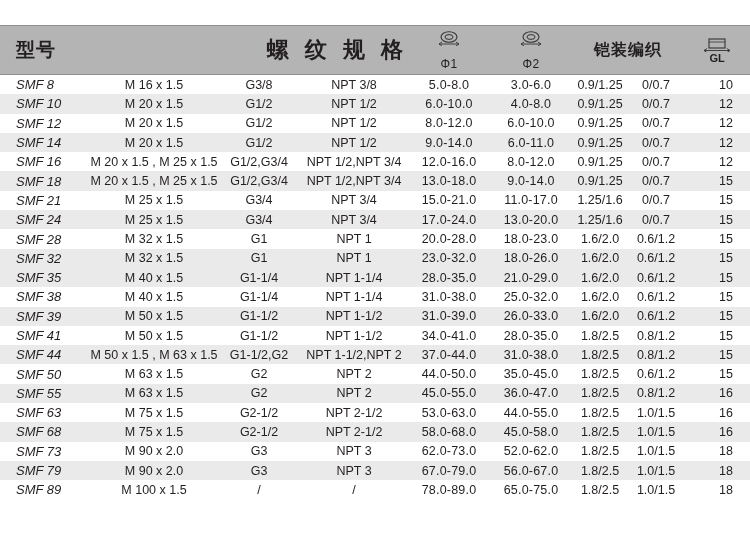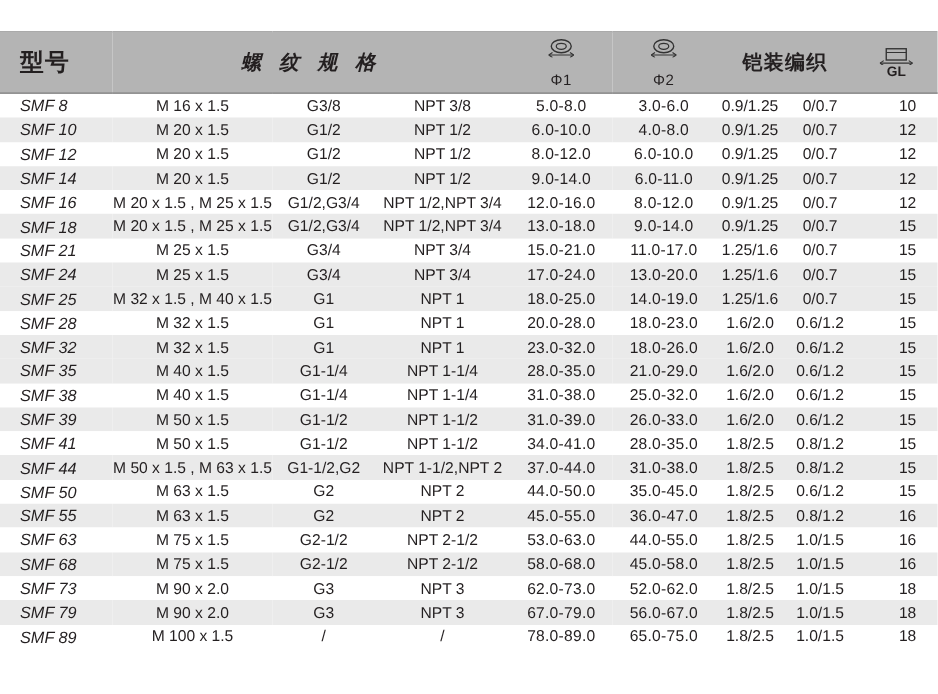--- a/index.html
+++ b/index.html
@@ -47,24 +47,23 @@
     font-weight: bold;
     color: #231f20;
   }
   thead th.model-head {
     font-size: 19px;
     text-align: left;
     padding-left: 16px;
     letter-spacing: 1px;
   }
   thead th.thread-head {
-    font-size: 16px;
+    font-size: 22px;
     letter-spacing: 5px;
-    text-align: center;
-    font-style: italic;
+    text-align: right;
   }
   thead th.arm-head {
     font-size: 16px;
     letter-spacing: 1px;
     text-align: center;
   }
   .phi-head-inner, .gl-head-inner {
     display: flex;
     flex-direction: column;
     align-items: center;
@@ -258,31 +257,20 @@
           <td class="model">SMF 24</td>
           <td class="thread">M 25 x 1.5</td>
           <td class="thread">G3/4</td>
           <td class="thread">NPT 3/4</td>
           <td class="phi">17.0-24.0</td>
           <td class="phi">13.0-20.0</td>
           <td class="arm">1.25/1.6</td>
           <td class="arm">0/0.7</td>
           <td class="gl">15</td>
         </tr>
-        <tr class="even">
-          <td class="model">SMF 25</td>
-          <td class="thread">M 32 x 1.5 , M 40 x 1.5</td>
-          <td class="thread">G1</td>
-          <td class="thread">NPT 1</td>
-          <td class="phi">18.0-25.0</td>
-          <td class="phi">14.0-19.0</td>
-          <td class="arm">1.25/1.6</td>
-          <td class="arm">0/0.7</td>
-          <td class="gl">15</td>
-        </tr>
         <tr class="odd">
           <td class="model">SMF 28</td>
           <td class="thread">M 32 x 1.5</td>
           <td class="thread">G1</td>
           <td class="thread">NPT 1</td>
           <td class="phi">20.0-28.0</td>
           <td class="phi">18.0-23.0</td>
           <td class="arm">1.6/2.0</td>
           <td class="arm">0.6/1.2</td>
           <td class="gl">15</td>

